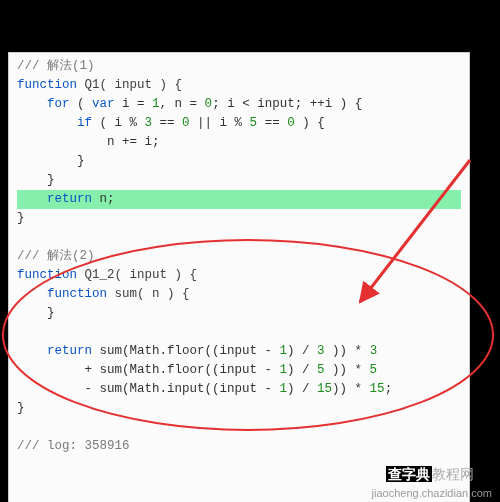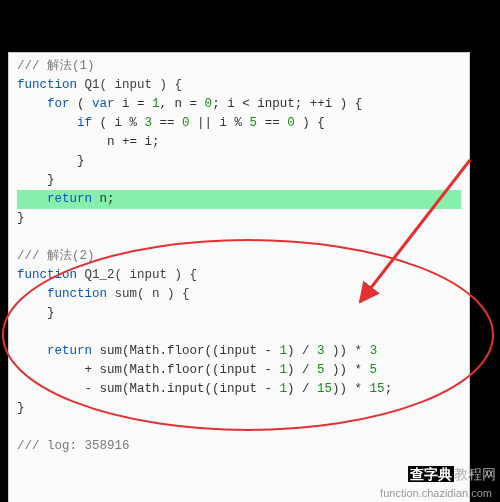--- a/index.html
+++ b/index.html
@@ -32,21 +32,21 @@
   .c-plain { color: #333; }
 
   .annot {
     position: absolute;
     left: 0; top: 0;
     width: 500px; height: 502px;
     pointer-events: none;
   }
   .watermark {
     position: absolute;
-    right: 4px;
+    right: 26px;
     bottom: 18px;
     font-family: Arial, sans-serif;
     font-size: 14px;
     color: #aaa;
     text-align: right;
   }
   .watermark .wm-prefix {
     color: #fff;
     background: #000;
     padding: 0 2px;
@@ -95,13 +95,13 @@
     <marker id="ah" viewBox="0 0 10 10" refX="9" refY="5" markerWidth="7" markerHeight="7" orient="auto-start-reverse">
       <path d="M 0 0 L 10 5 L 0 10 z" fill="#e43030"></path>
     </marker>
   </defs>
   <line x1="470" y1="160" x2="360" y2="302" stroke="#e43030" stroke-width="3" marker-end="url(#ah)"></line>
 </svg>
 
 <div class="watermark">
   <span class="wm-prefix">查字典</span><span>教程网</span>
 </div>
-<div class="watermark-url">function.chazidian.com</div>
+<div class="watermark-url">jiaocheng.chazidian.com</div>
 
 </body></html>

